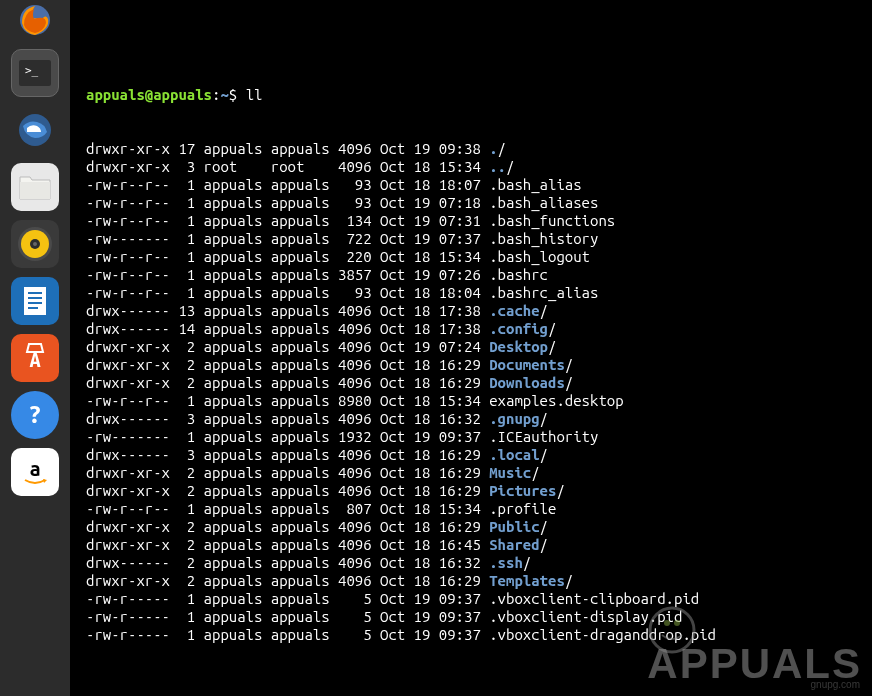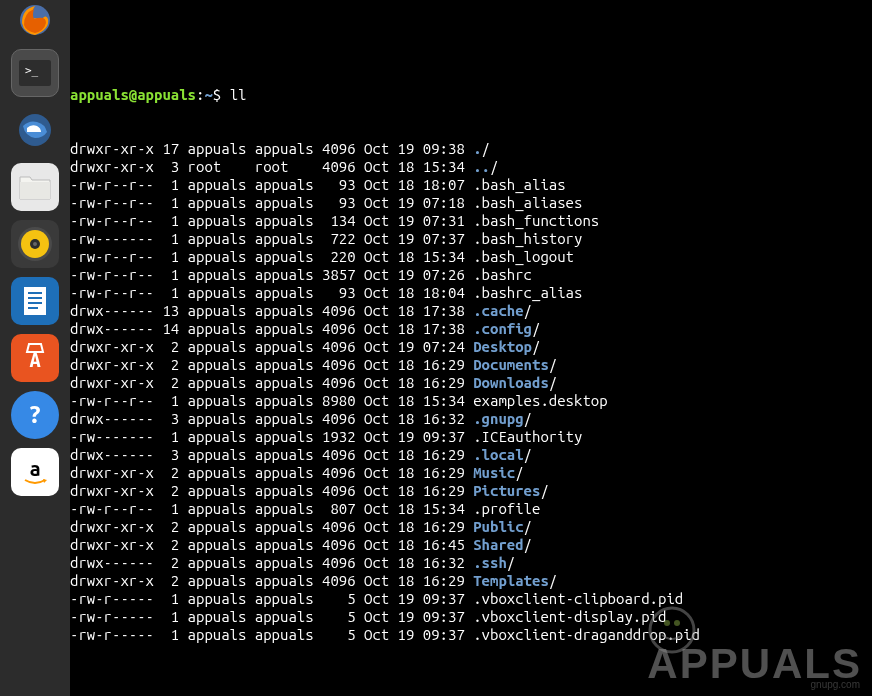--- a/index.html
+++ b/index.html
@@ -35,21 +35,21 @@
     .launcher-icon.active {
       background: #4a4a4a;
       border: 1px solid #666;
     }
     .firefox { margin-top: 0; height: 40px; font-size: 32px; }
     .files-bg { background: #e8e8e8; }
     .terminal {
       flex: 1;
       background: #300a24;
       background: #000;
-      padding: 0 0 0 0;
+      padding: 0 0 0 16px;
       color: #fff;
       white-space: pre;
       overflow: hidden;
       position: relative;
     }
     .line { white-space: pre; }
     .user { color: #8ae234; font-weight: bold; }
     .at { color: #8ae234; font-weight: bold; }
     .colon { color: #ffffff; }
     .tilde { color: #729fcf; font-weight: bold; }

